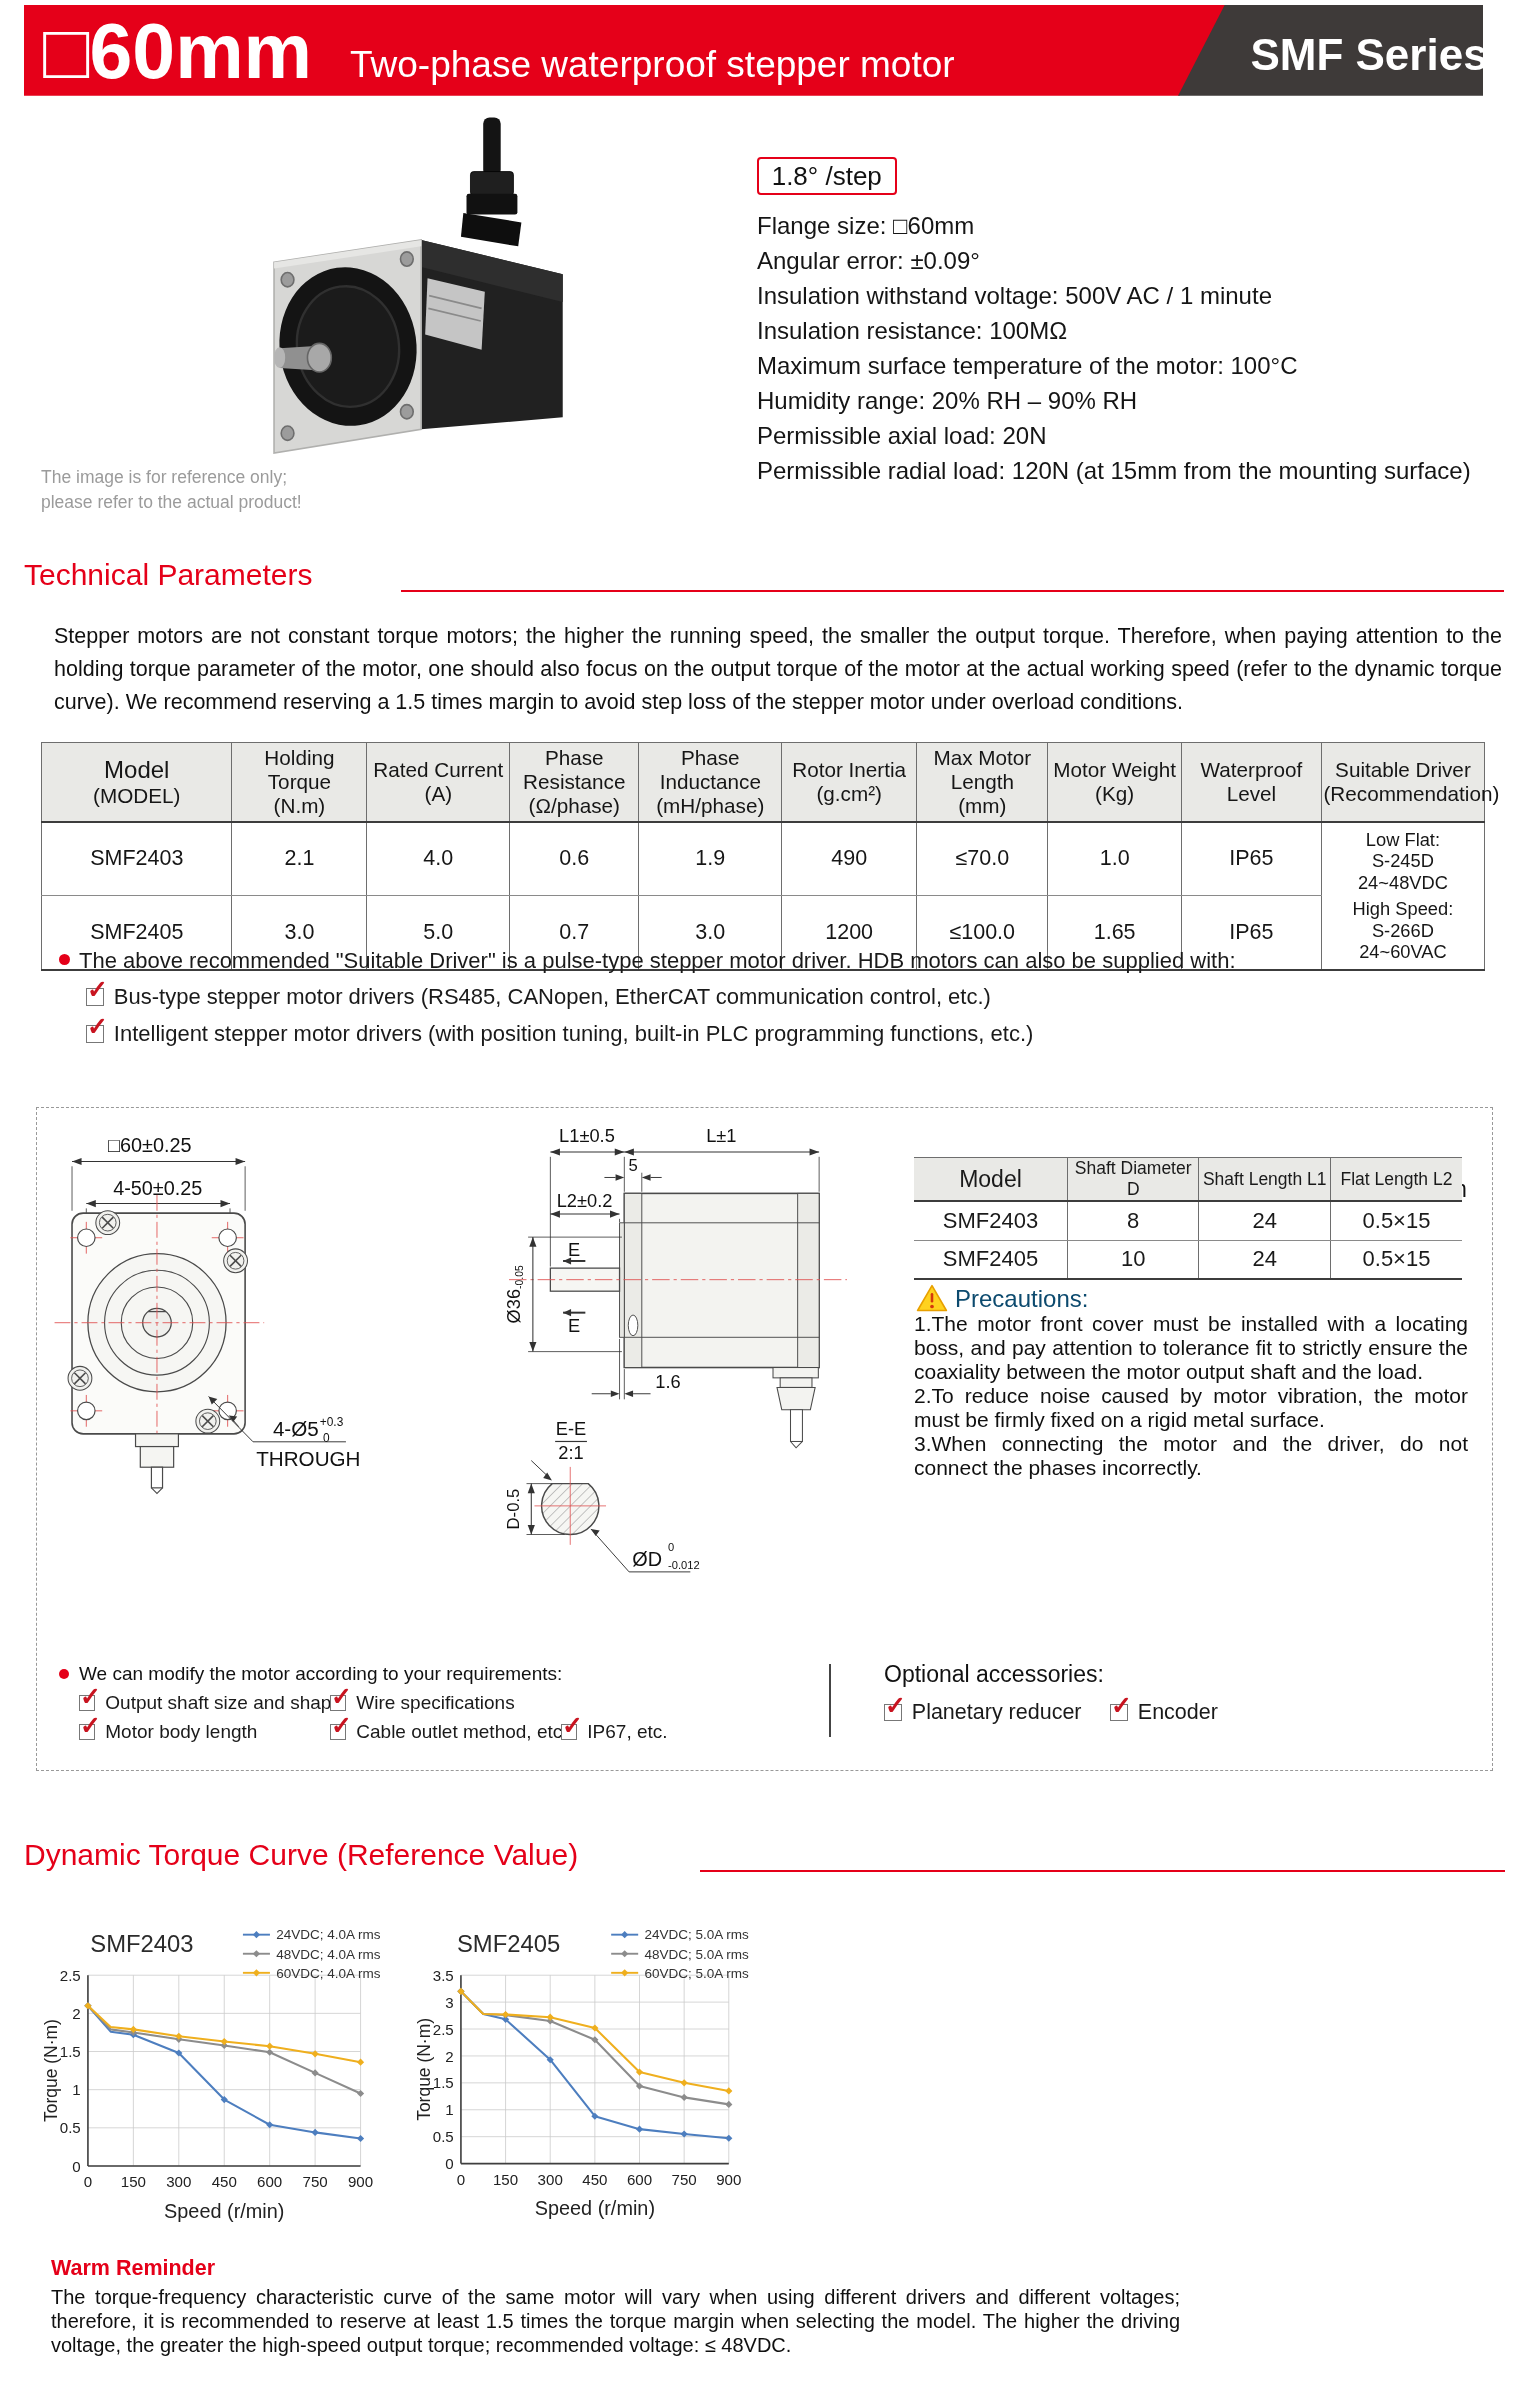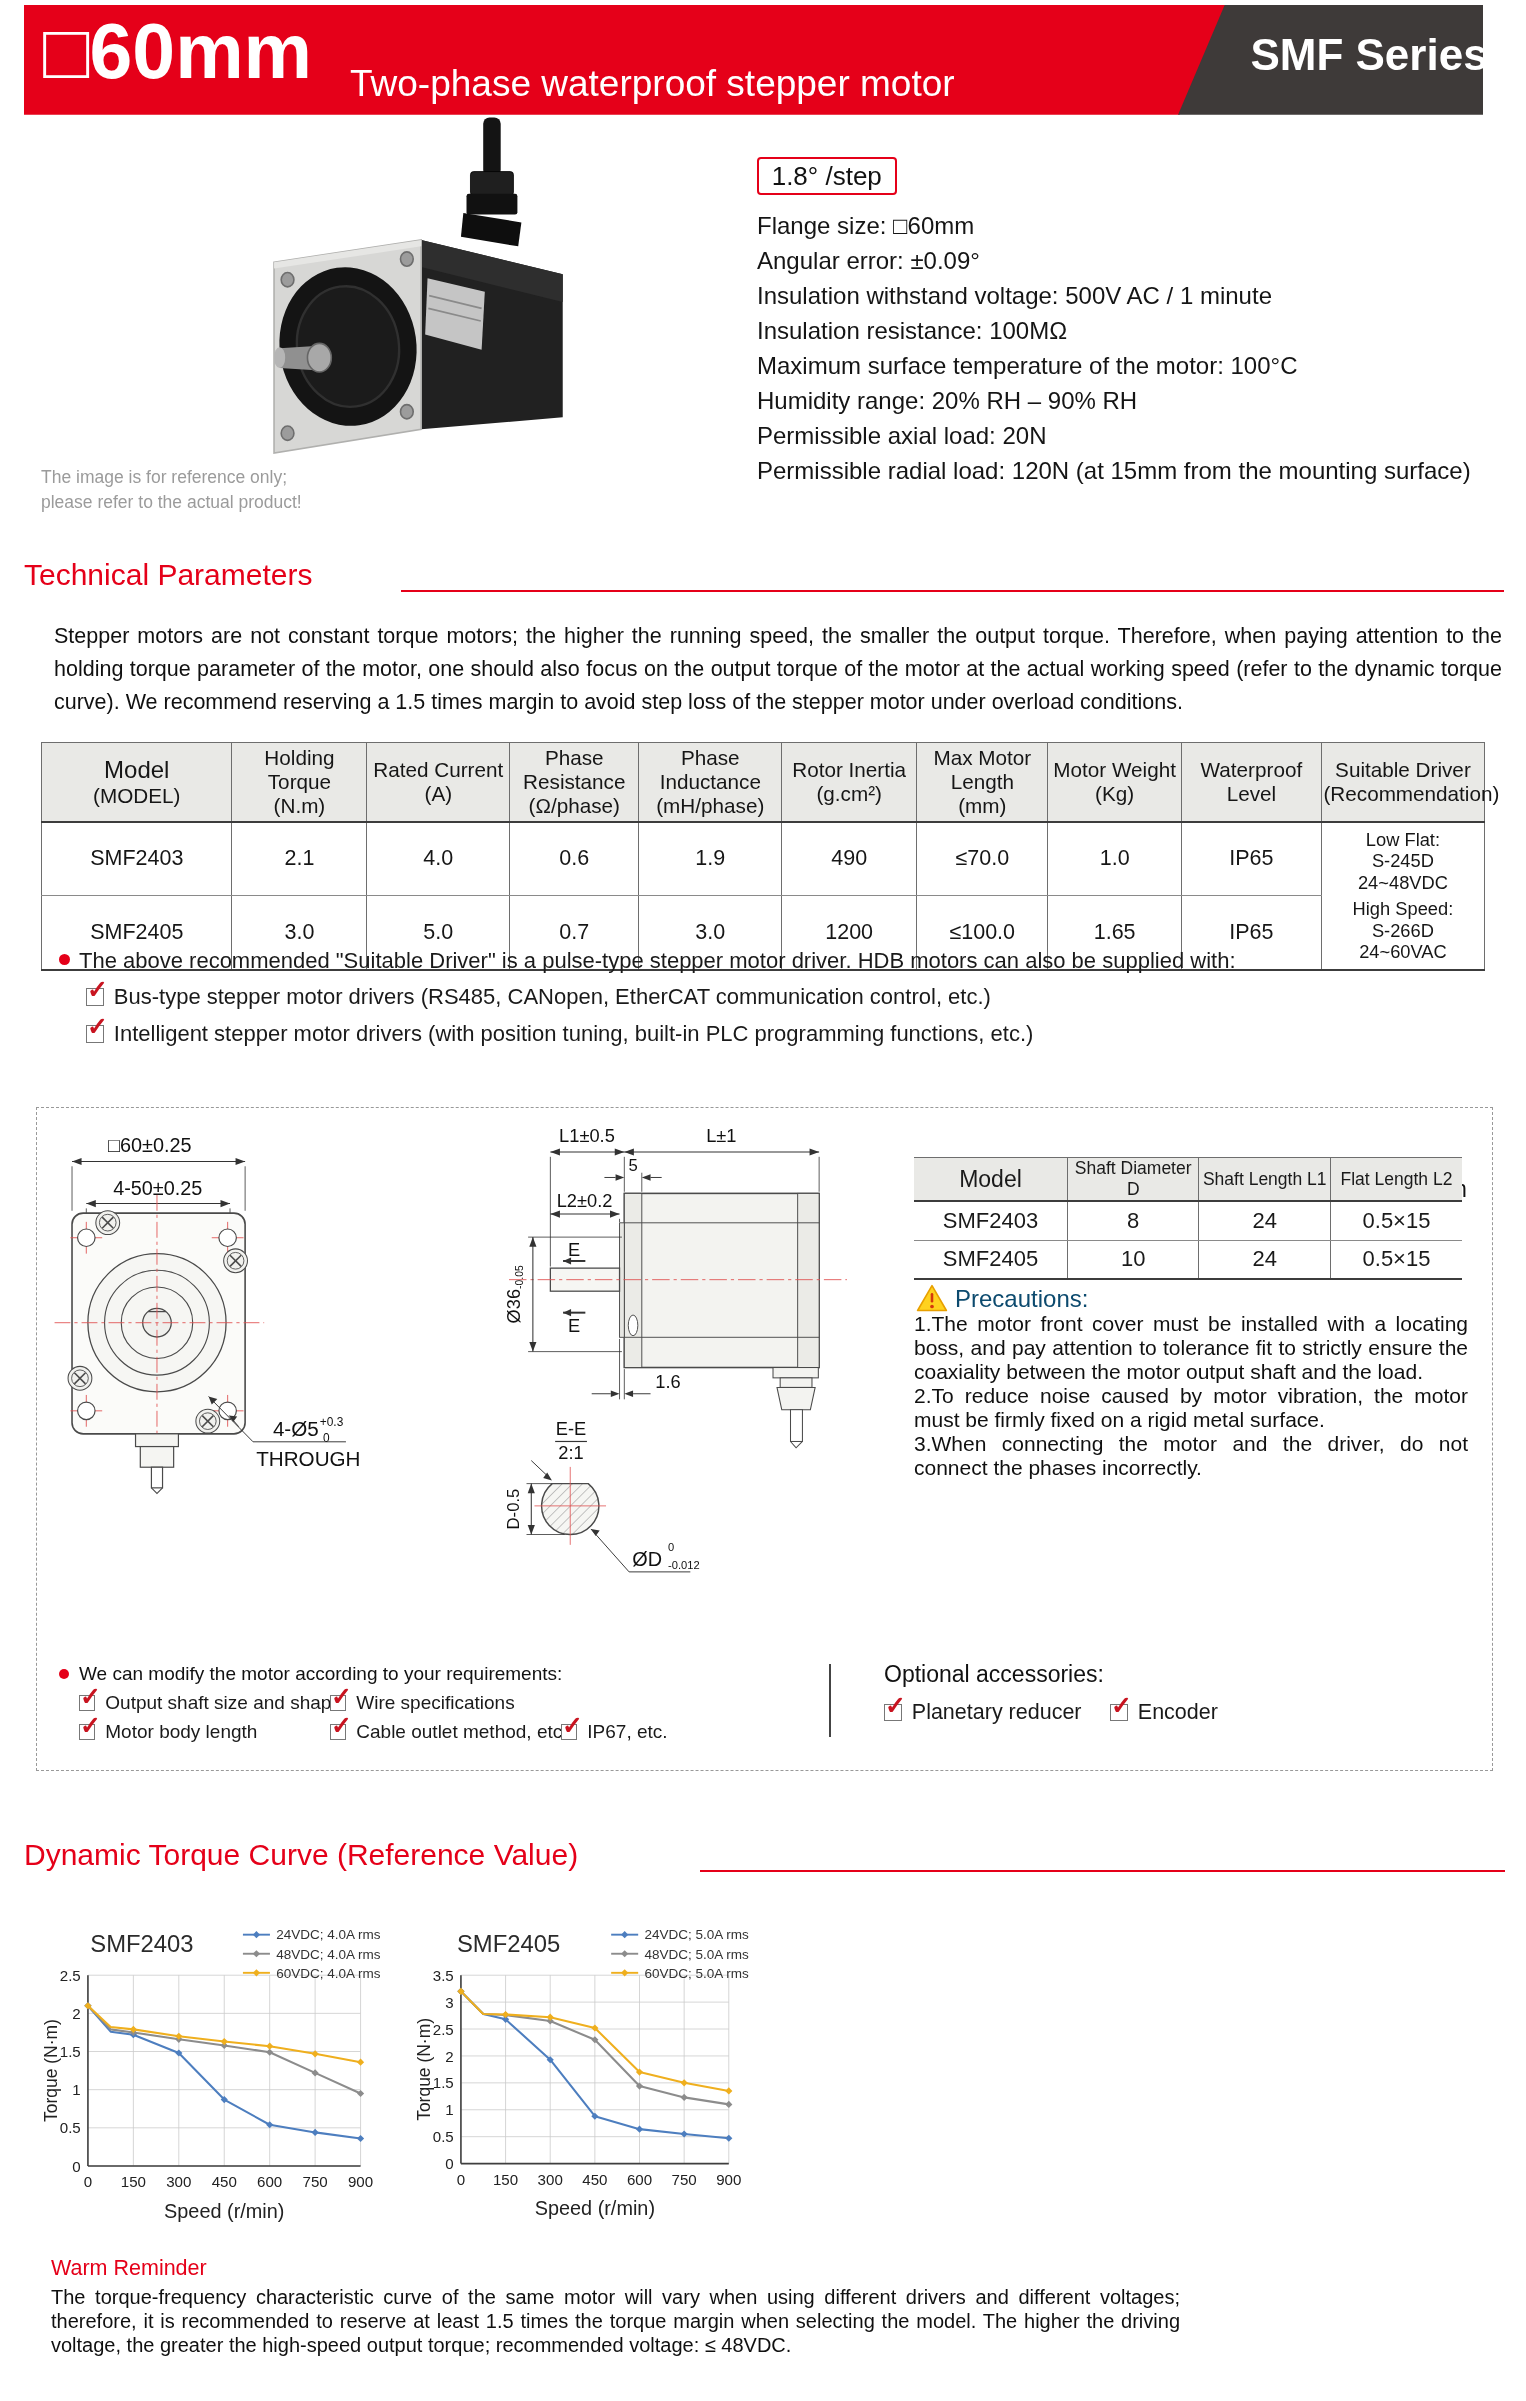--- a/index.html
+++ b/index.html
@@ -59,29 +59,29 @@
   .dtable tbody tr:first-child td{border-bottom:1.6px solid #8a8a8a}
   .dtable td{font-size:22px}
 
   .prec-title{font-size:24px;color:#0c4a6e}
   .prec p{font-size:21px;line-height:24px;text-align:justify;color:#101010}
 
   .small-note{font-size:19px;color:#111;white-space:nowrap}
   .acc-title{font-size:23px;color:#111;white-space:nowrap}
   .vdiv{background:#444}
 
-  .warm-title{font-size:21.5px;font-weight:normal;color:#e50019}
+  .warm-title{font-size:21.5px;font-weight:bold;color:#e50019}
   .warm-text{font-size:20px;line-height:24px;color:#101010;text-align:justify}
 </style>
 </head>
 <body>
 
 <div id="page">
 
-  <div class="abs banner" style="left:24px;top:4.8px;width:1459px;height:110px">
+  <div class="abs banner" style="left:24px;top:4.8px;width:1459px;height:91px">
     <div class="red"></div>
     <div class="gray"></div>
     <span class="size">□60mm</span>
     <span class="sub">Two-phase waterproof stepper motor</span>
     <span class="series">SMF Series</span>
   </div>
 
   <svg class="abs" style="left:111px;top:111px" width="509" height="382" viewBox="0 0 640 480">
     <rect x="468" y="8" width="22" height="74" rx="8" fill="#141414"></rect>
     <rect x="452" y="76" width="54" height="30" rx="4" fill="#1f1f1f" stroke="#000"></rect>

